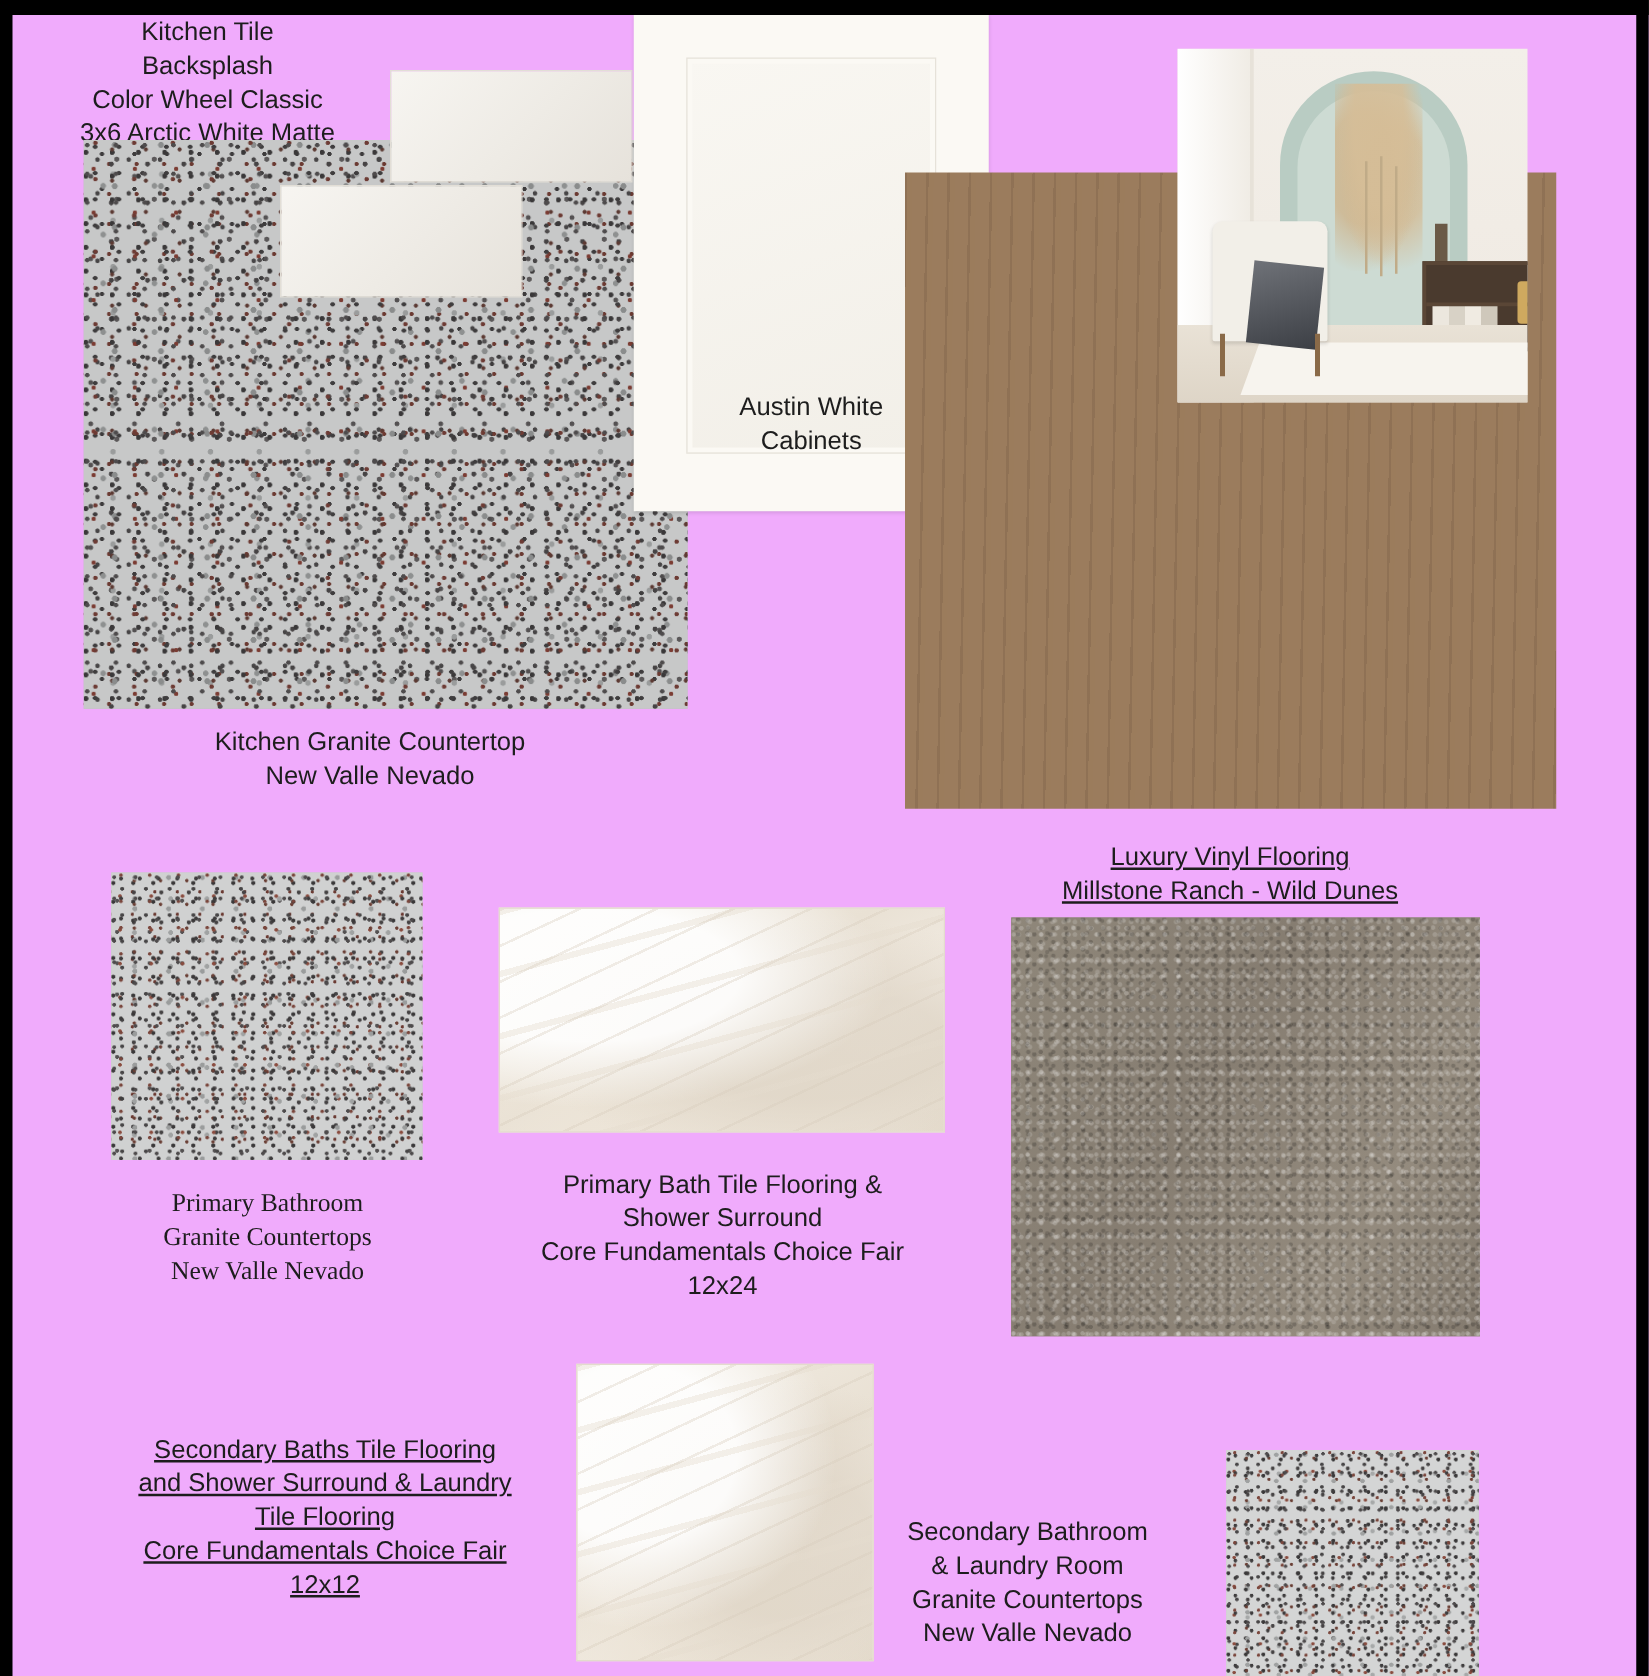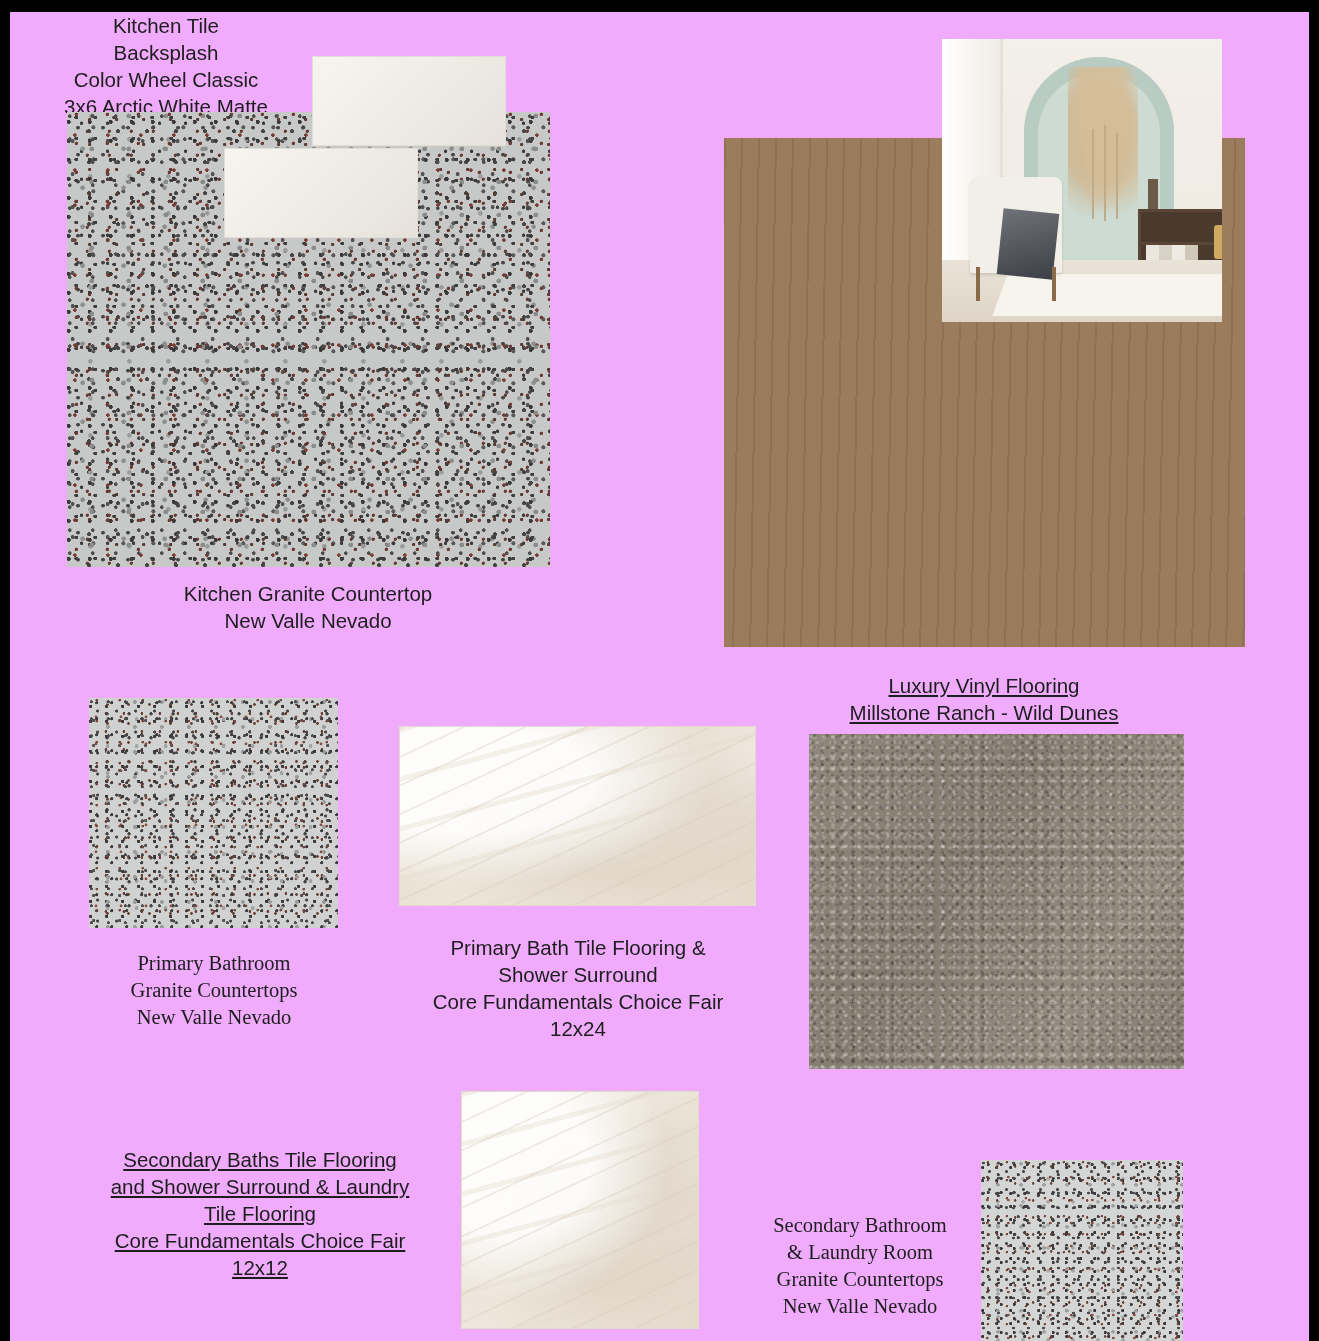--- a/index.html
+++ b/index.html
@@ -301,20 +301,25 @@
   <div class="caption" style="left:50px; top:0px; width:232px;">Kitchen Tile
 Backsplash
 Color Wheel Classic
 3x6 Arctic White Matte</div>
 
   <div class="swatch granite-kitchen" style="left:67px; top:100px; width:483px; height:455px;"></div>
 
   <div class="swatch subway-tile" style="left:312px; top:44px; width:192px; height:88px;"></div>
   <div class="swatch subway-tile" style="left:224px; top:136px; width:192px; height:88px;"></div>
 
+  <div class="swatch cabinet-door" style="left:507px; top:0px; width:284px; height:397px;">
+    <div class="cabinet-inner"></div>
+    <div class="cabinet-label">Austin White
+Cabinets</div>
+  </div>
 
   <div class="swatch wood-floor" style="left:724px; top:126px; width:521px; height:509px;">
     <div class="wood-grain"></div>
   </div>
 
   <div class="room-photo" style="left:942px; top:27px; width:280px; height:283px;">
     <div class="rp-wall-left"></div>
     <div class="rp-arch"></div>
     <div class="rp-arch-inner"></div>
     <div class="rp-pedestal"></div>
@@ -328,21 +333,21 @@
     <div class="rp-books"></div>
     <div class="rp-vase"></div>
     <div class="rp-floor"></div>
     <div class="rp-rug"></div>
     <div class="rp-chair"></div>
     <div class="rp-throw"></div>
     <div class="rp-chair-leg" style="left:34px; top:228px;"></div>
     <div class="rp-chair-leg" style="left:110px; top:228px;"></div>
   </div>
 
-  <div class="caption" style="left:80px; top:568px; width:456px;">Kitchen Granite Countertop
+  <div class="caption" style="left:68px; top:568px; width:456px;">Kitchen Granite Countertop
 New Valle Nevado</div>
 
   <div class="caption" style="left:774px; top:660px; width:420px;text-decoration:underline;">Luxury Vinyl Flooring
 Millstone Ranch - Wild Dunes</div>
 
   <div class="swatch granite-bath" style="left:89px; top:686px; width:249px; height:230px;"></div>
 
   <div class="caption" style="left:58px; top:938px; width:312px;font-family:Liberation Serif, serif;">Primary Bathroom
 Granite Countertops
 New Valle Nevado</div>
@@ -364,18 +369,18 @@
   </div>
 
   <div class="caption" style="left:82px; top:1134px; width:356px;text-decoration:underline;">Secondary Baths Tile Flooring
 and Shower Surround &amp; Laundry
 Tile Flooring
 Core Fundamentals Choice Fair
 12x12</div>
 
   <div class="swatch granite-secondary" style="left:981px; top:1148px; width:202px; height:193px;"></div>
 
-  <div class="caption" style="left:730px; top:1200px; width:260px;font-family:Liberation Serif, serif;">Secondary Bathroom
+  <div class="caption" style="left:692px; top:1200px; width:260px;">Secondary Bathroom
 &amp; Laundry Room
 Granite Countertops
 New Valle Nevado</div>
 
 </div>
 
 </body></html>

